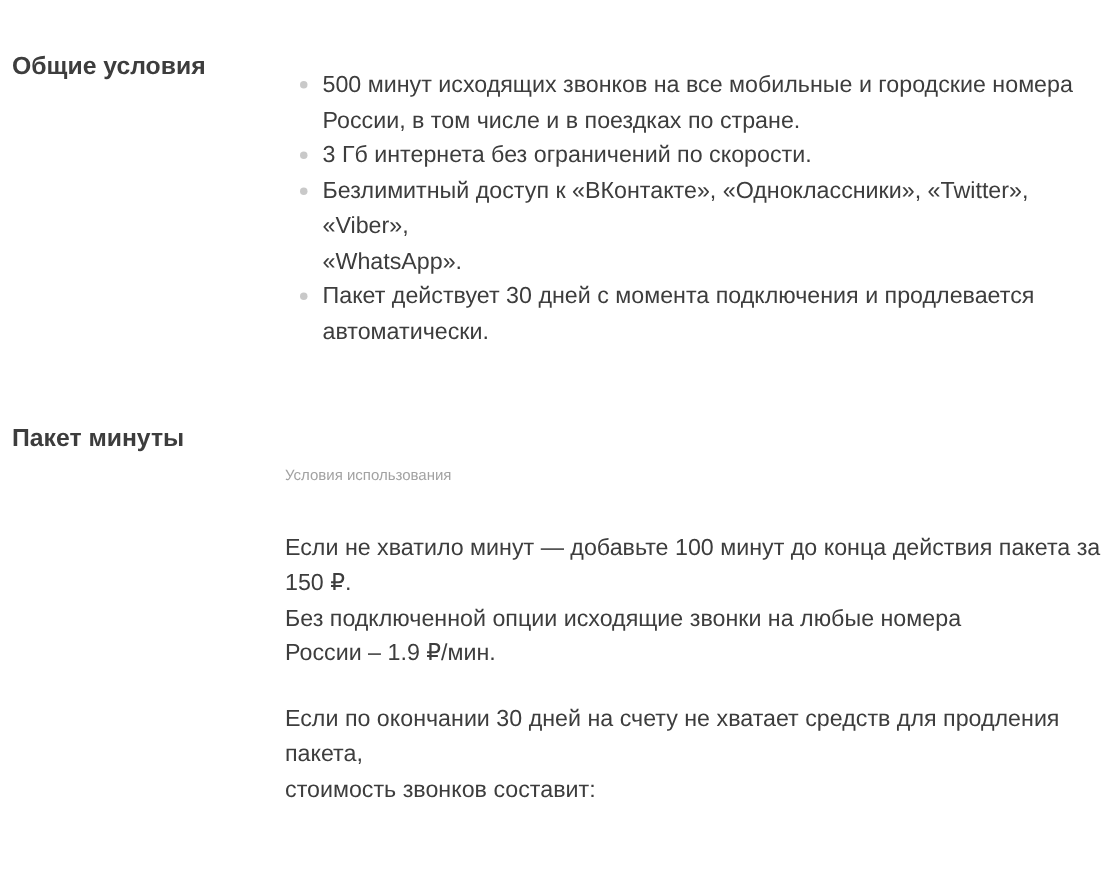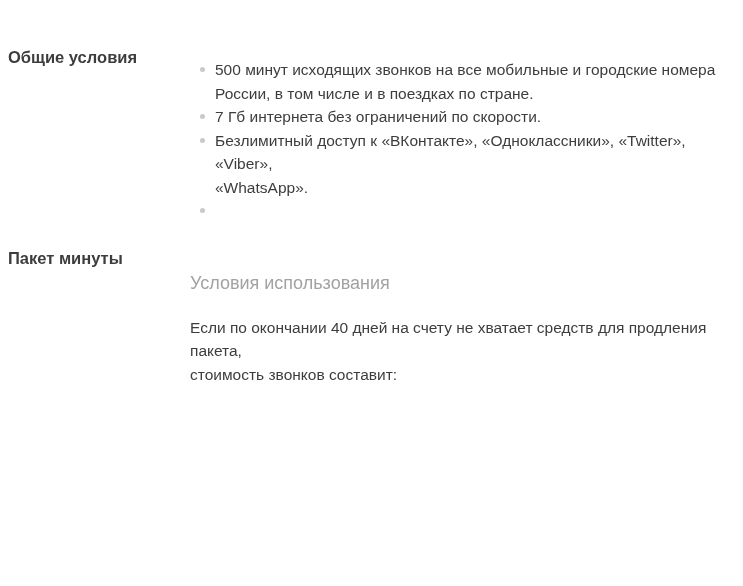--- a/index.html
+++ b/index.html
@@ -8,21 +8,21 @@
     background: #ffffff;
   }
   body {
     width: 743px;
     height: 586px;
     overflow: hidden;
     font-family: "Liberation Sans", "DejaVu Sans", sans-serif;
     color: #3d3d3d;
   }
   .page {
-    padding: 46px 0 0 8px;
+    padding: 33px 0 0 8px;
     box-sizing: border-box;
   }
   .row {
     display: flex;
     align-items: flex-start;
   }
   .row.general {
     margin-bottom: 36px;
   }
   .label {
@@ -60,21 +60,21 @@
     width: 5px;
     height: 5px;
     border-radius: 50%;
     background: #c9c9c9;
   }
   .li-text {
     white-space: pre-line;
   }
   .subheading {
     margin: 25px 0 0 0;
-    font-size: 18px;
+    font-size: 10px;
     line-height: 23.5px;
     color: #a2a2a2;
     font-weight: 400;
   }
   .para-add {
     margin-top: 24px;
   }
   .para-funds {
     margin-top: 20px;
   }
@@ -88,39 +88,44 @@
     <h2 class="label">Общие условия</h2>
     <div class="content">
       <ul class="bullets">
         <li>
           <span class="dot"></span>
           <span class="li-text">500 минут исходящих звонков на все мобильные и городские номера
 России, в том числе и в поездках по стране.</span>
         </li>
         <li>
           <span class="dot"></span>
-          <span class="li-text">7 Гб интернета без ограничений по скорости.</span>
+          <span class="li-text">3 Гб интернета без ограничений по скорости.</span>
         </li>
         <li>
           <span class="dot"></span>
           <span class="li-text">Безлимитный доступ к «ВКонтакте», «Одноклассники», «Twitter», «Viber»,
 «WhatsApp».</span>
         </li>
         <li>
           <span class="dot"></span>
+          <span class="li-text">Пакет действует 30 дней с момента подключения и продлевается
+автоматически.</span>
         </li>
       </ul>
     </div>
   </section>
 
   <section class="row minutes">
     <h2 class="label">Пакет минуты</h2>
     <div class="content">
       <h3 class="subheading">Условия использования</h3>
-      <p class="text-block para-funds">Если по окончании 40 дней на счету не хватает средств для продления пакета,
+      <p class="text-block para-add">Если не хватило минут — добавьте 100 минут до конца действия пакета за 150 ₽.
+Без подключенной опции исходящие звонки на любые номера
+России – 1.9 ₽/мин.</p>
+      <p class="text-block para-funds">Если по окончании 30 дней на счету не хватает средств для продления пакета,
 стоимость звонков составит:</p>
       <ul class="bullets">
         <li>
           
           
         </li>
 
       </ul>
     </div>
   </section>

